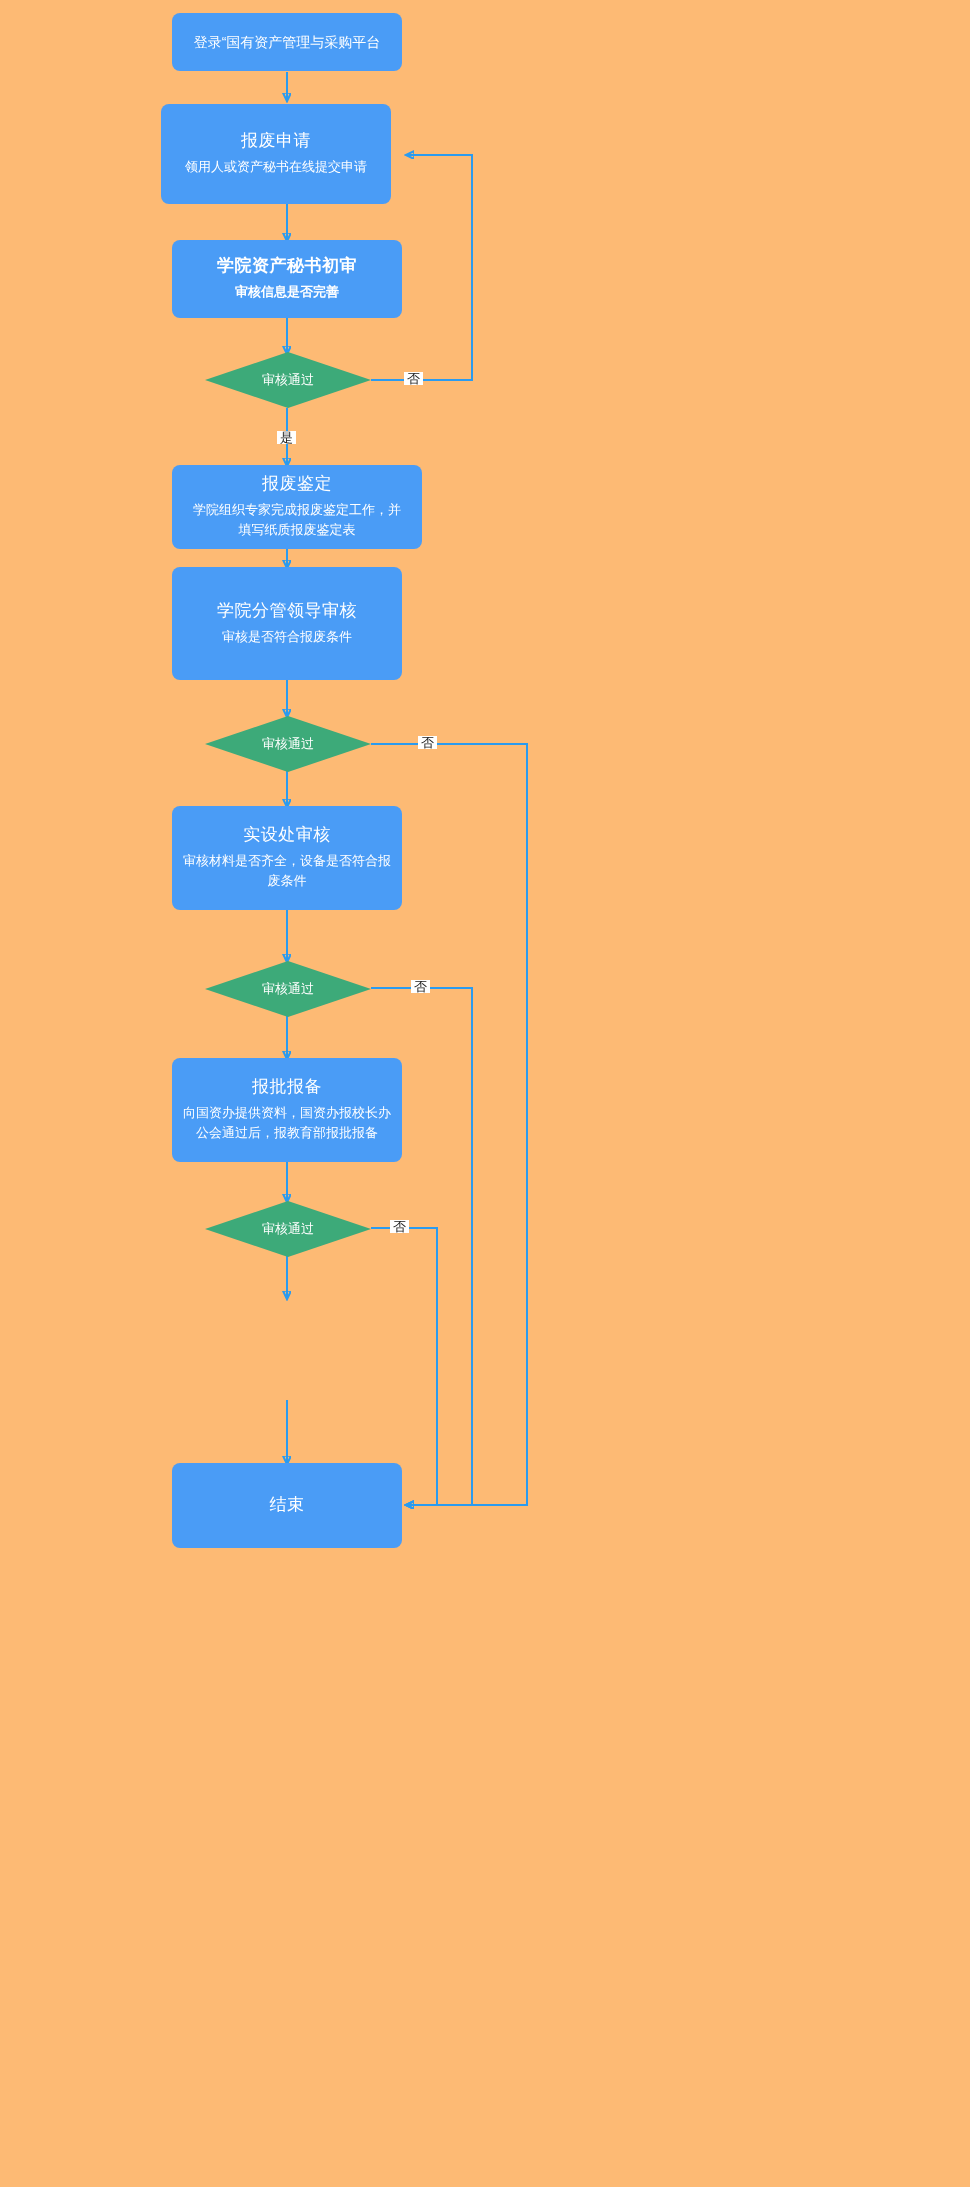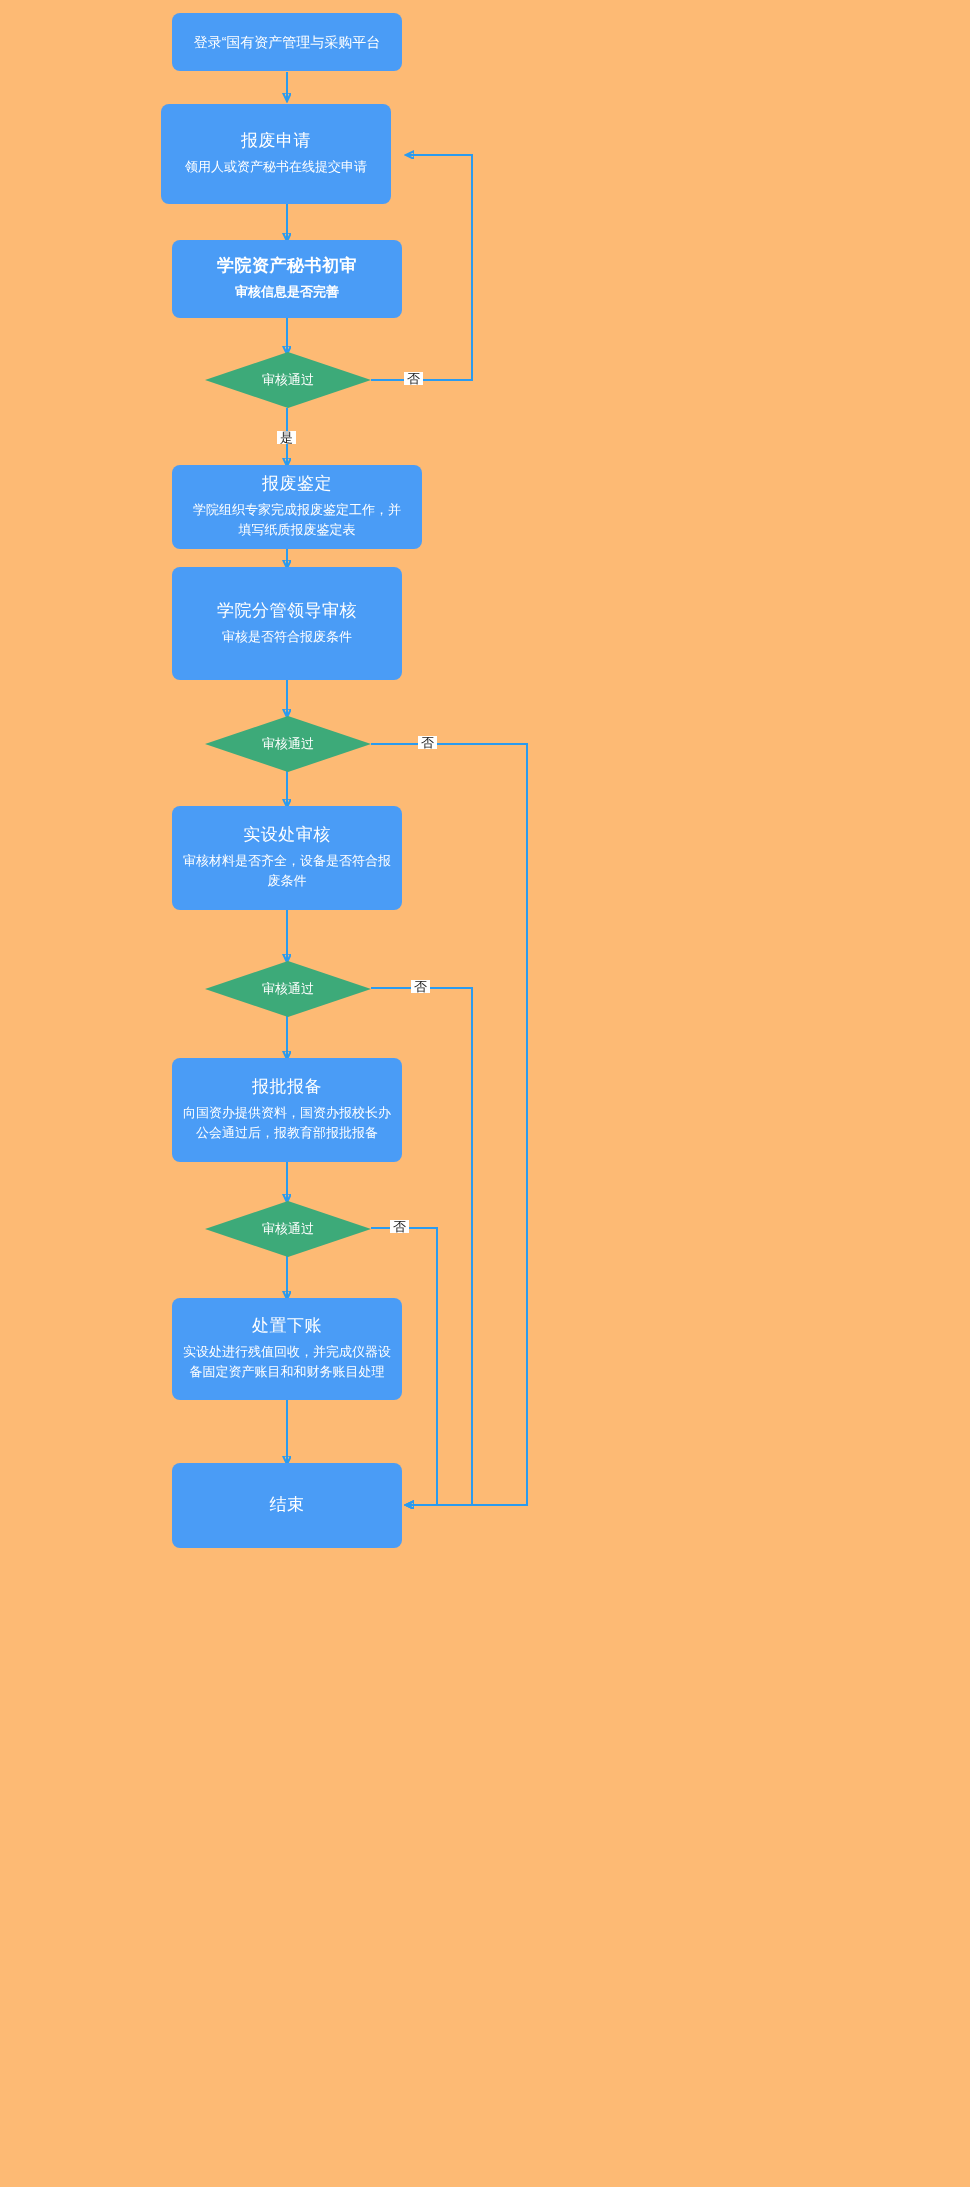--- a/index.html
+++ b/index.html
@@ -165,22 +165,18 @@
   <div class="node" style="left:172px;top:1058px;width:230px;height:104px;">
     <div class="ttl">报批报备</div>
     <div class="sub">向国资办提供资料，国资办报校长办公会通过后，报教育部报批报备</div>
   </div>
 
   <div class="diamond" style="left:205px;top:1201px;width:166px;height:56px;">
     <span>审核通过</span>
   </div>
   <div class="edge-label" style="left:390px;top:1220px;">否</div>
 
-  <div class="node" style="left:172px;top:1298px;width:230px;height:102px;">
-    <div class="ttl">处置下账</div>
-    <div class="sub">实设处进行残值回收，并完成仪器设备固定资产账目和和财务账目处理</div>
-  </div>
 
   <div class="node" style="left:172px;top:1463px;width:230px;height:85px;">
     <div class="ttl">结束</div>
   </div>
 
 </div>
 
 </body></html>

